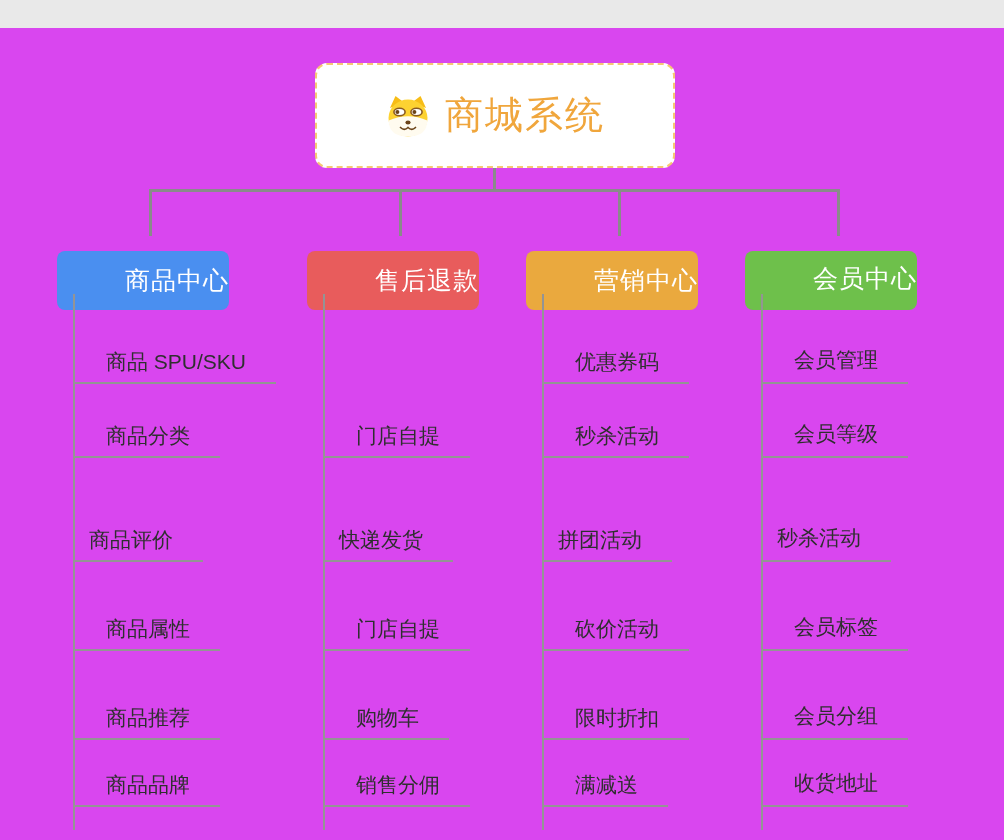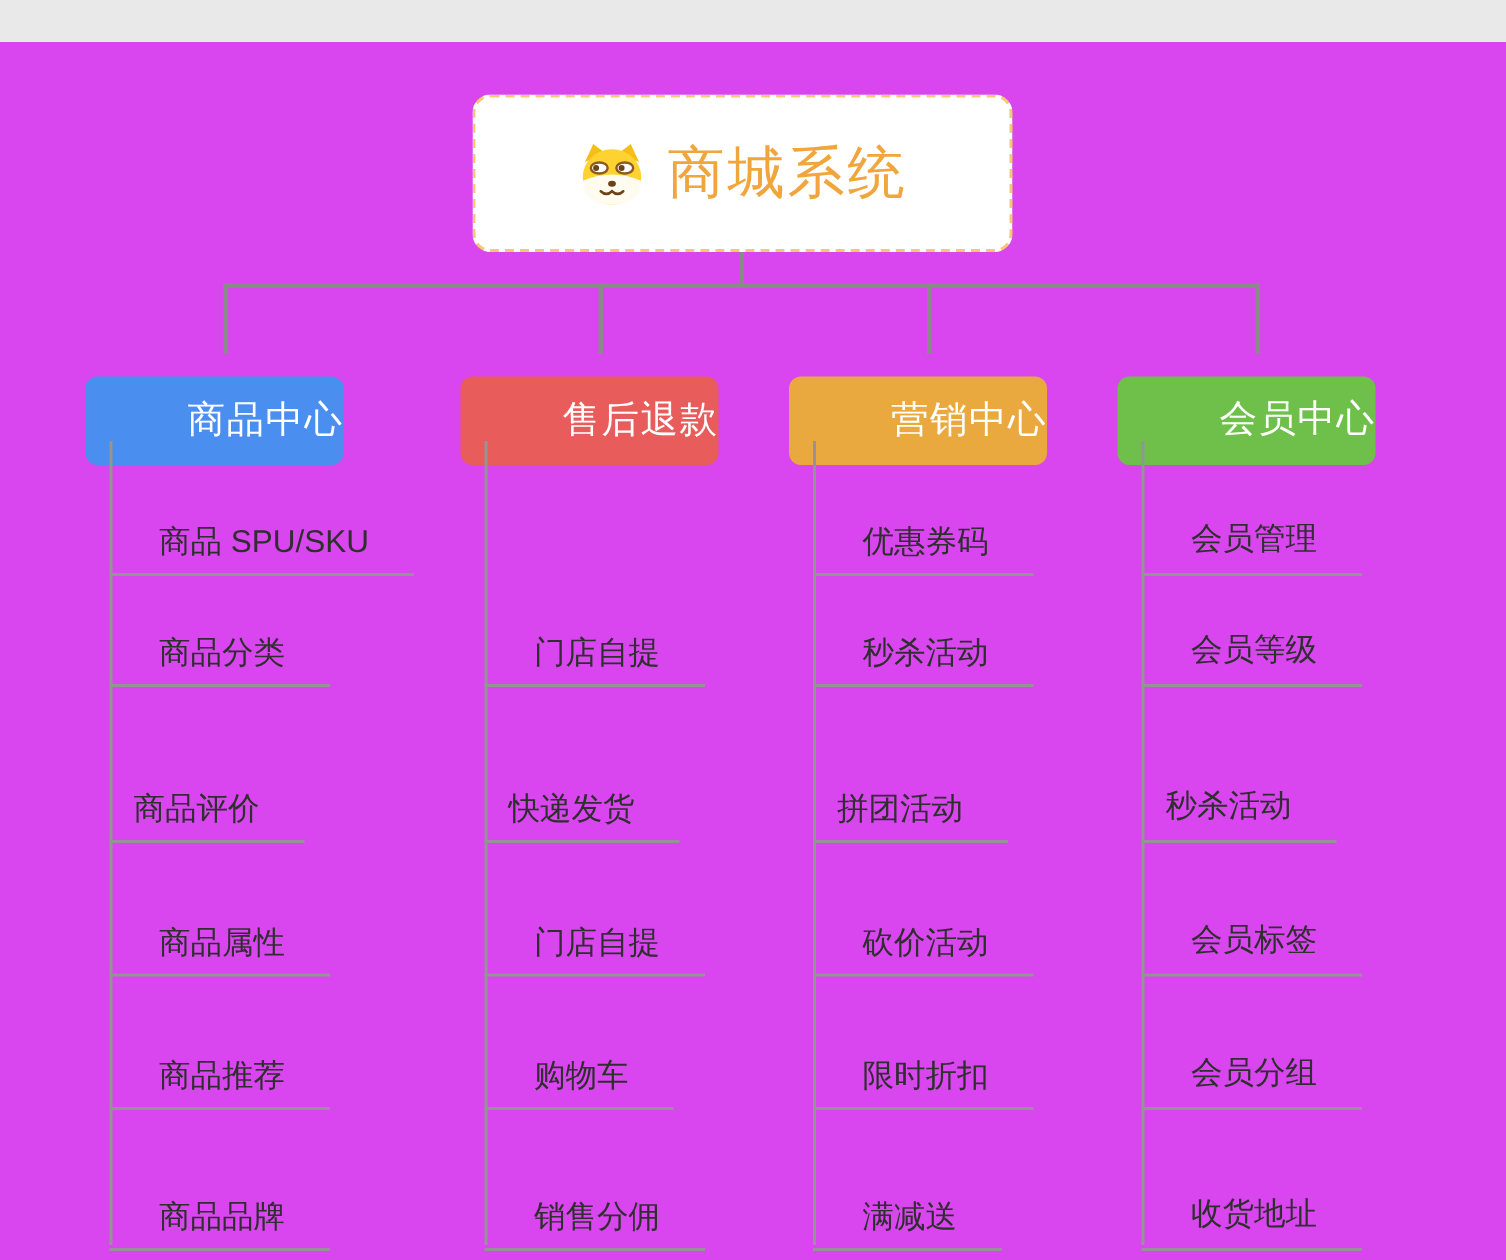--- a/index.html
+++ b/index.html
@@ -66,21 +66,21 @@
     line-height:25px;
     color:#2f2f2f;
     padding:0 30px 8px 33px;
     border-bottom:2px solid #949494;
   }
   .leaf.i0{top:114px;}
   .leaf.i1{top:188px;}
   .leaf.i2{top:292px;padding-left:16px;}
   .leaf.i3{top:381px;}
   .leaf.i4{top:470px;}
-  .leaf.i5{top:564px;}
+  .leaf.i5{top:537px;}
 </style>
 </head>
 <body>
 
 <div class="canvas">
 
   <div class="root-node" style="border-color: rgb(247, 200, 115);">
     <svg width="46" height="42" viewBox="0 0 46 42">
       <polygon points="5,13 10.5,1 19,7.5" fill="#f7bd17"></polygon>
       <polygon points="27,7.5 35.5,1 41,13" fill="#f7bd17"></polygon>

